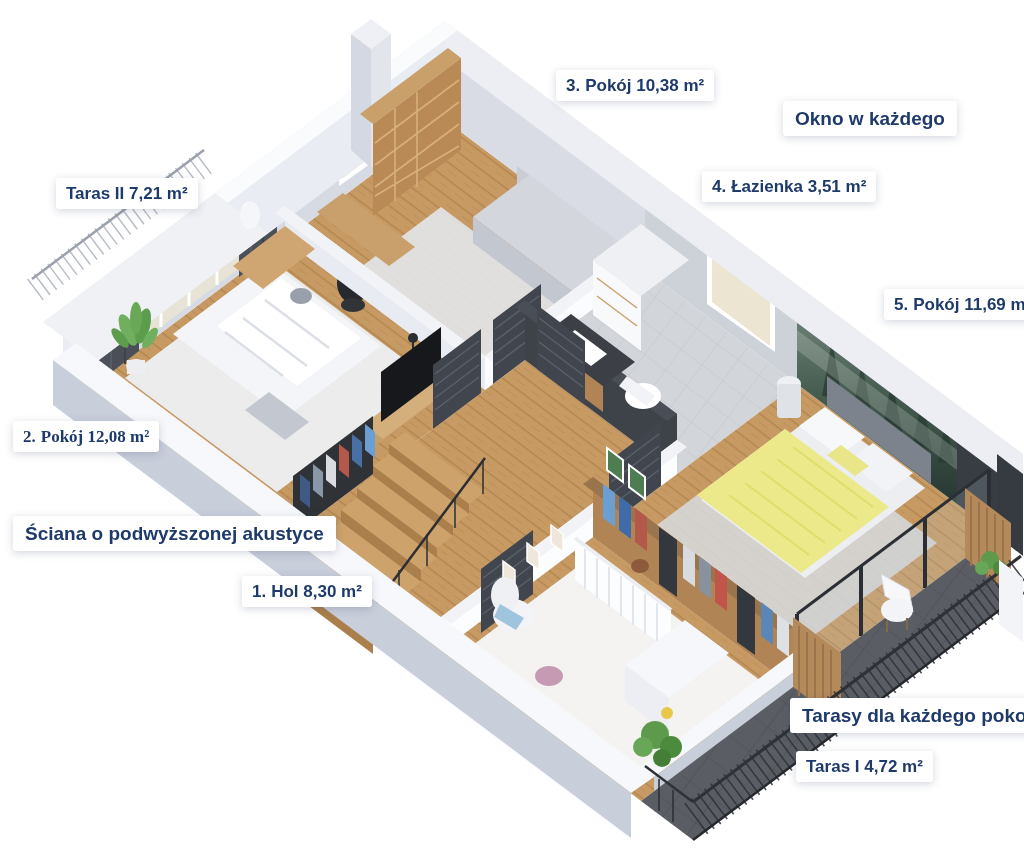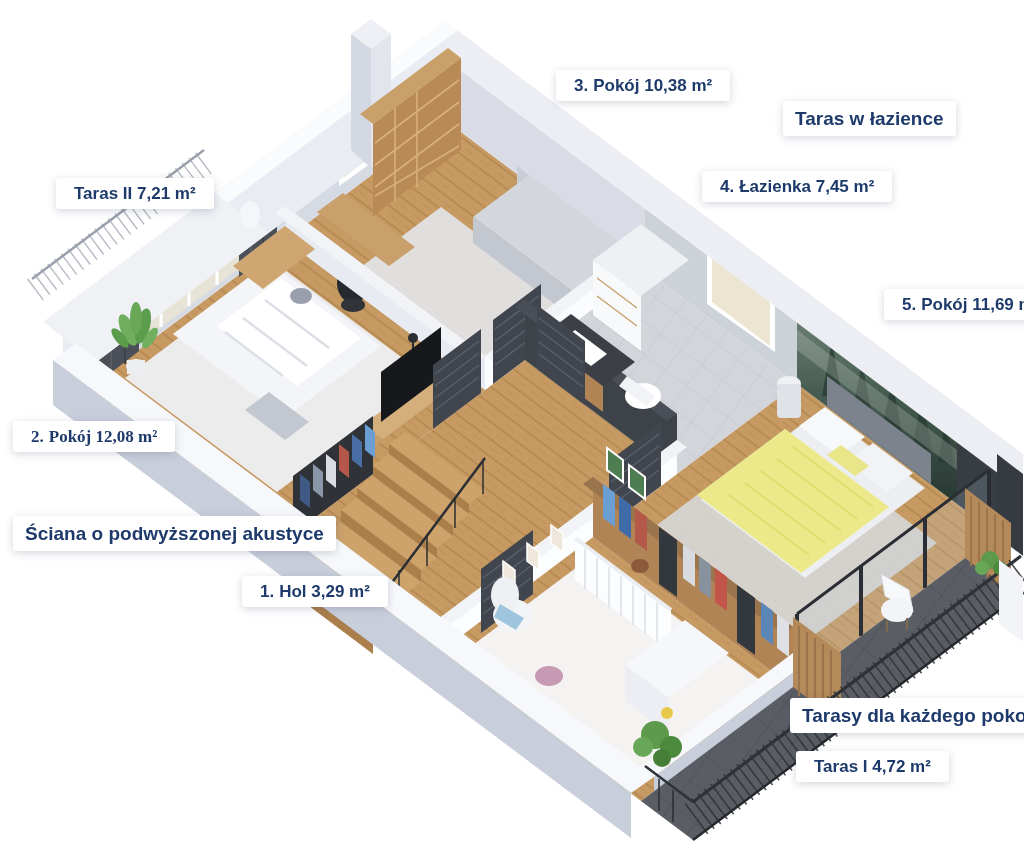--- a/index.html
+++ b/index.html
@@ -1,20 +1,20 @@
 <!DOCTYPE html>
 <html><head>
 <meta charset="utf-8">
 <style>
   html,body{margin:0;padding:0;background:#ffffff;}
   .stage{position:relative;width:1024px;height:856px;background:#ffffff;overflow:hidden;
          font-family:"Liberation Sans",sans-serif;}
   .stage svg{position:absolute;left:0;top:0;}
   .lbl{position:absolute;background:#ffffff;color:#1e3a6b;font-weight:600;font-size:17px;
-       line-height:1;padding:7px 18px;border-radius:3px;white-space:nowrap;
+       line-height:1;padding:7px 10px;border-radius:3px;white-space:nowrap;
        box-shadow:0 2px 8px rgba(60,70,100,.22);}
   .lbl .num{font-weight:800;margin-right:5px;}
   .lbl.big{font-size:19px;font-weight:700;padding:8px 12px;}
   #lbl-room3{left:556px;top:70px;}
   #lbl-okno{left:783px;top:101px;}
   #lbl-taras2{left:56px;top:178px;}
   #lbl-lazienka{left:702px;top:171px;}
   #lbl-room5{left:884px;top:289px;}
   #lbl-room2{left:13px;top:421px;font-family:Liberation Serif, serif;}
   #lbl-sciana{left:13px;top:516px;}
@@ -307,22 +307,22 @@
       <polygon points="881,574 909,590 913,612 885,596" fill="#f7f8fa" stroke="#d8dbe2" stroke-width="1"></polygon>
       <ellipse cx="897" cy="610" rx="16" ry="12" fill="#f3f4f7"></ellipse>
       <line x1="887" y1="620" x2="887" y2="632" stroke="#7c6a4e" stroke-width="2"></line>
       <line x1="907" y1="618" x2="907" y2="630" stroke="#7c6a4e" stroke-width="2"></line>
     </g>
     <polygon points="999,560 1023,578 1023,642 999,624" fill="#f2f4f7"></polygon>
   </g>
 </svg>
 
   <div class="lbl" id="lbl-room3"><span class="num">3.</span><span>Pokój 10,38 m²</span></div>
-  <div class="lbl big" id="lbl-okno"><span>Taras w łazience</span></div>
+  <div class="lbl big" id="lbl-okno"><span>Okno w każdego</span></div>
   <div class="lbl" id="lbl-taras2"><span>Taras II 7,21 m²</span></div>
-  <div class="lbl" id="lbl-lazienka"><span class="num">4.</span><span>Łazienka 7,45 m²</span></div>
+  <div class="lbl" id="lbl-lazienka"><span class="num">4.</span><span>Łazienka 3,51 m²</span></div>
   <div class="lbl" id="lbl-room5"><span class="num">5.</span><span>Pokój 11,69 m²</span></div>
   <div class="lbl" id="lbl-room2"><span class="num">2.</span><span>Pokój 12,08 m²</span></div>
   <div class="lbl big" id="lbl-sciana"><span>Ściana o podwyższonej akustyce</span></div>
-  <div class="lbl" id="lbl-hol"><span class="num">1.</span><span>Hol 3,29 m²</span></div>
+  <div class="lbl" id="lbl-hol"><span class="num">1.</span><span>Hol 8,30 m²</span></div>
   <div class="lbl big" id="lbl-tarasy"><span>Tarasy dla każdego pokoju</span></div>
   <div class="lbl" id="lbl-taras1"><span>Taras I 4,72 m²</span></div>
 </div>
 
 </body></html>

